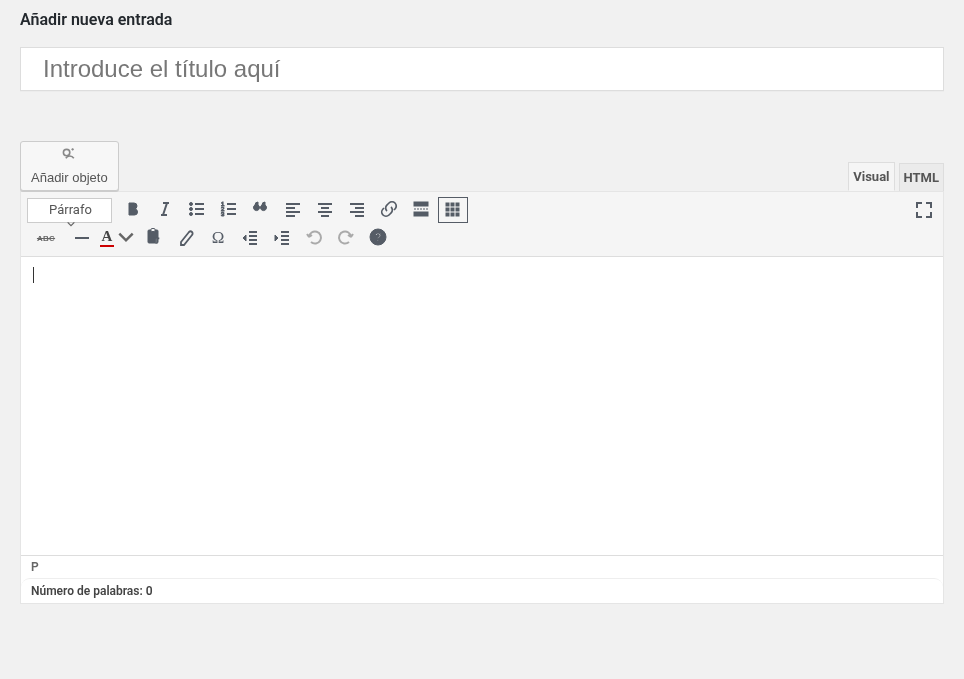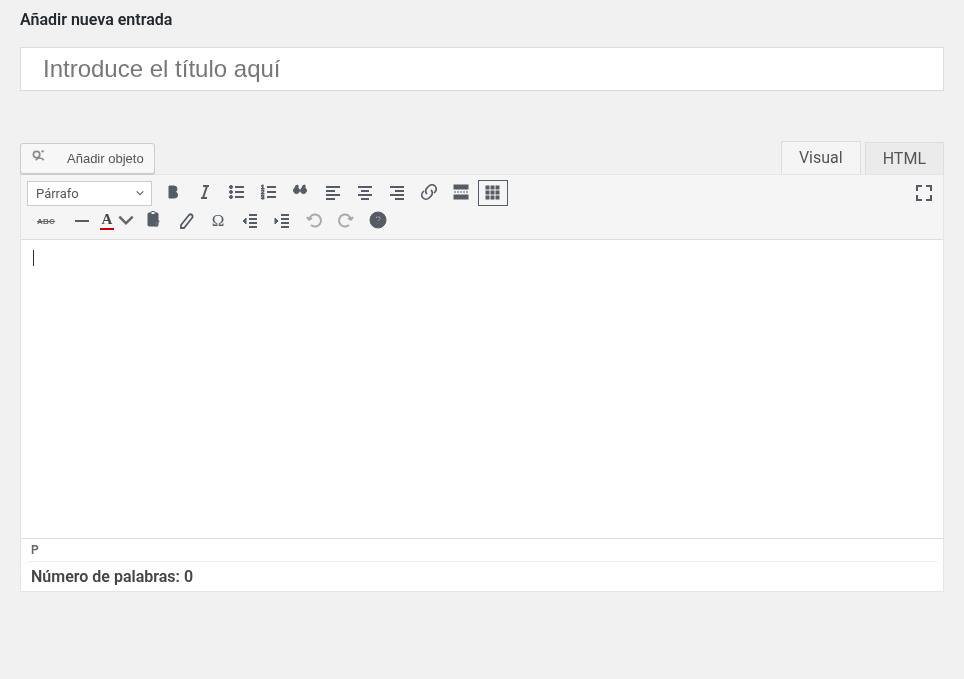--- a/index.html
+++ b/index.html
@@ -31,38 +31,39 @@
 .title-input::placeholder { color: #777; font-weight: 300; }
 .toolbar-row {
   display: flex;
   justify-content: space-between;
   align-items: flex-end;
   margin-top: 50px;
 }
 .add-media-btn {
   display: inline-flex;
   align-items: center;
-  gap: 20px;
+  gap: 4px;
   background: #f7f7f7;
   border: 1px solid #ccc;
   border-radius: 3px;
   color: #555;
   font-size: 13px;
   padding: 5px 10px;
   cursor: pointer;
   box-shadow: 0 1px 0 #ccc;
+  flex-direction: column;
 }
 .tabs {
   display: flex;
   align-items: flex-end;
 }
 .tab {
-  padding: 6px 17px;
-  font-size: 16px;
-  font-weight: 400;
+  padding: 6px 4px;
+  font-size: 13px;
+  font-weight: 700;
   color: #555;
   border: 1px solid #ddd;
   background: #ebebeb;
   margin-left: 4px;
   cursor: pointer;
   border-bottom: none;
 }
 .tab.active {
   background: #f5f5f5;
   border-bottom: 1px solid #f5f5f5;
@@ -86,24 +87,25 @@
 }
 .format-select {
   display: inline-flex;
   align-items: center;
   justify-content: space-between;
   background: #fff;
   border: 1px solid #ccc;
   font-size: 13px;
   color: #555;
   padding: 3px 6px 3px 8px;
-  width: 125px;
+  width: 85px;
   height: 25px;
   cursor: pointer;
   margin-right: 4px;
+  flex-direction: column;
 }
 .tb-btn {
   width: 30px;
   height: 26px;
   display: inline-flex;
   align-items: center;
   justify-content: center;
   border: 1px solid transparent;
   background: transparent;
   cursor: pointer;
@@ -137,21 +139,21 @@
   background: #fff;
   font-size: 12px;
   font-weight: 600;
   color: #666;
   text-transform: uppercase;
   padding: 4px 10px;
 }
 .editor-footer2 {
   border-top: 1px solid #eee;
   background: #fff;
-  font-size: 16px;
+  font-size: 12px;
   color: #444;
   padding: 5px 10px;
   font-weight: 600;
   border-radius: 9px;
 }
 .word-count { display: inline; }
 .th-underline-a {
   font-family: Georgia, serif;
   font-size: 15px;
   font-weight: 600;

